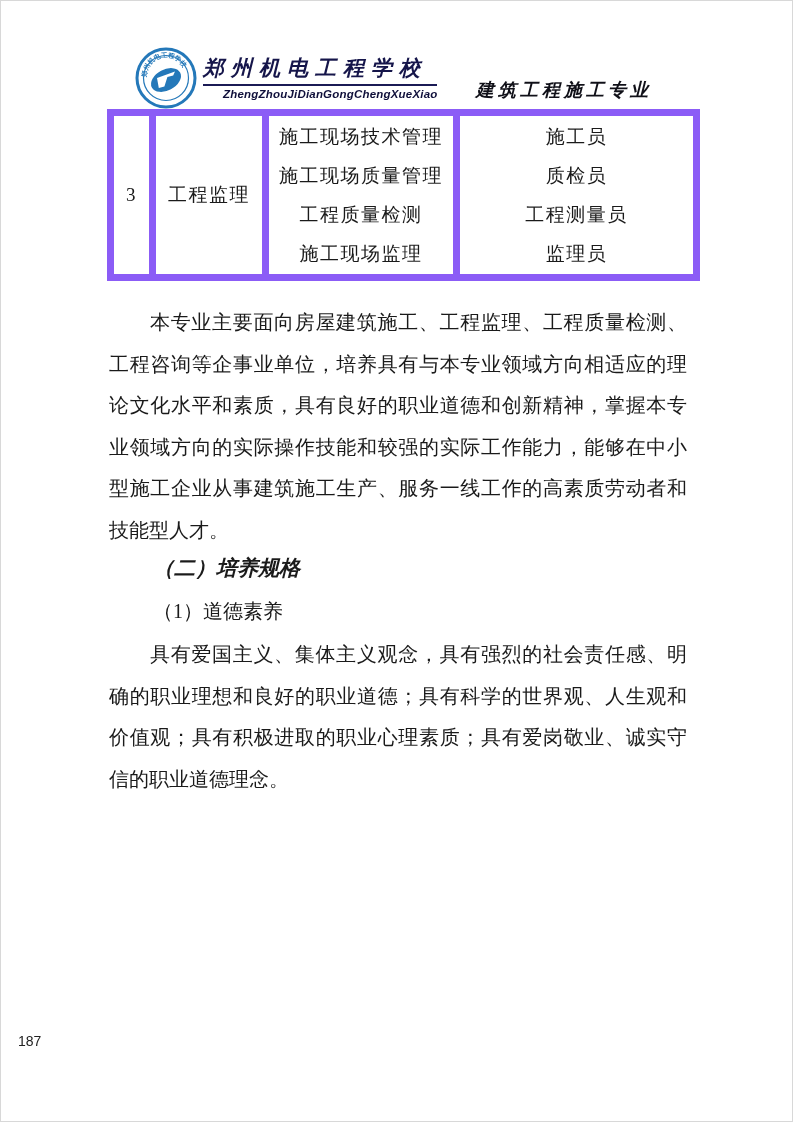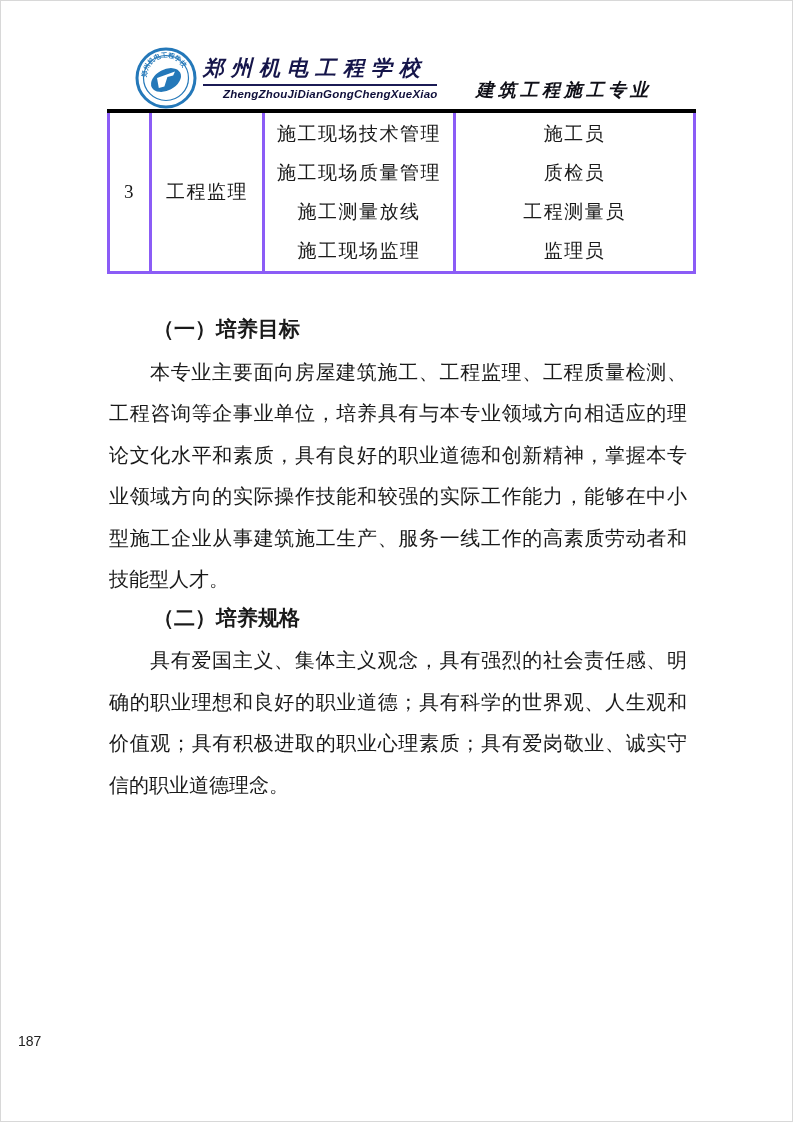--- a/index.html
+++ b/index.html
@@ -37,21 +37,21 @@
     letter-spacing:4px;color:#101018;white-space:nowrap;margin-top:24px;
   }
 
   
   .jobs-table{
     position:absolute;top:108px;left:106px;
     width:586px;border-collapse:collapse;table-layout:fixed;
     border:1.5px solid #2a2a2a;border-top:4px solid #000;
   }
   .jobs-table td{
-    border:3px solid #8b5cf6;
+    border:7px solid #8b5cf6;
     text-align:center;vertical-align:middle;
     font-size:19px;letter-spacing:1.5px;
     height:158px;padding:0;
   }
   .cell-lines div{line-height:39px;}
 
   
   .content{
     position:absolute;left:108px;width:578px;top:299px;
     font-size:20px;line-height:41.5px;
@@ -62,21 +62,21 @@
     font-size:21.5px;font-weight:bold;line-height:41.5px;
     font-family:"Liberation Sans","DejaVu Sans",sans-serif;
     text-align:left;
   }
   .h-sub{
     margin:8px 0 0 0;padding-left:44px;
     font-size:21px;font-weight:bold;line-height:41.5px;
     font-family:"Liberation Sans","DejaVu Sans",sans-serif;
     text-align:left;
   }
-  .h-sub.tight{margin-top:-4px;}
+  .h-sub.tight{margin-top:-4px;font-style:italic;}
   .para{margin:2px 0 0 0;text-indent:41px;}
   .plain{margin:2px 0 0 0;text-indent:50px;text-align:left;}
   .plain.paren{text-indent:44px;}
 
   
   .footer{
     position:absolute;top:1032px;left:17px;width:100%;
     text-align:left;
     font-family:"Liberation Sans","DejaVu Sans",sans-serif;
     font-size:14px;color:#222;
@@ -116,37 +116,37 @@
         <col style="width:191px">
         <col style="width:240px">
     </colgroup>
     <tbody>
         <tr>
       <td>3</td>
       <td>工程监理</td>
       <td class="cell-lines">
         <div>施工现场技术管理</div>
         <div>施工现场质量管理</div>
-        <div>施工测量放线</div>
+        <div>工程质量检测</div>
         <div>施工现场监理</div>
       </td>
       <td class="cell-lines">
         <div>施工员</div>
         <div>质检员</div>
         <div>工程测量员</div>
         <div>监理员</div>
       </td>
     </tr>
   </tbody>
     </table>
 
   <div class="content">
-    <div class="h-sub">（一）培养目标</div>
     <p class="para">本专业主要面向房屋建筑施工、工程监理、工程质量检测、工程咨询等企事业单位，培养具有与本专业领域方向相适应的理论文化水平和素质，具有良好的职业道德和创新精神，掌握本专业领域方向的实际操作技能和较强的实际工作能力，能够在中小型施工企业从事建筑施工生产、服务一线工作的高素质劳动者和技能型人才。</p>
     <div class="h-sub tight">（二）培养规格</div>
+    <p class="plain paren">（1）道德素养</p>
     <p class="para">具有爱国主义、集体主义观念，具有强烈的社会责任感、明确的职业理想和良好的职业道德；具有科学的世界观、人生观和价值观；具有积极进取的职业心理素质；具有爱岗敬业、诚实守信的职业道德理念。</p>
   </div>
 
   <div class="footer">
     <span>187</span>
   </div>
 
 </div>
 
 </body></html>

